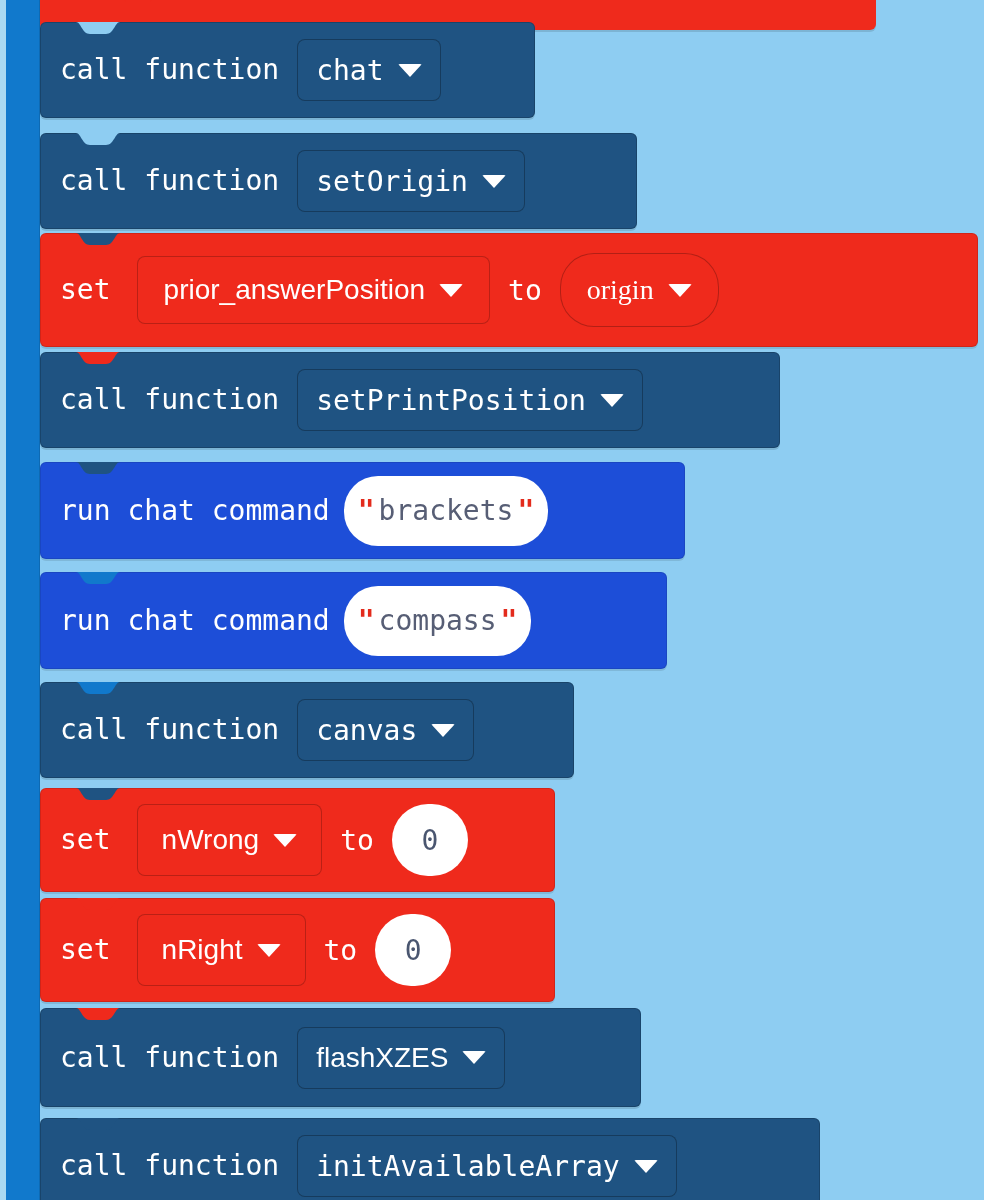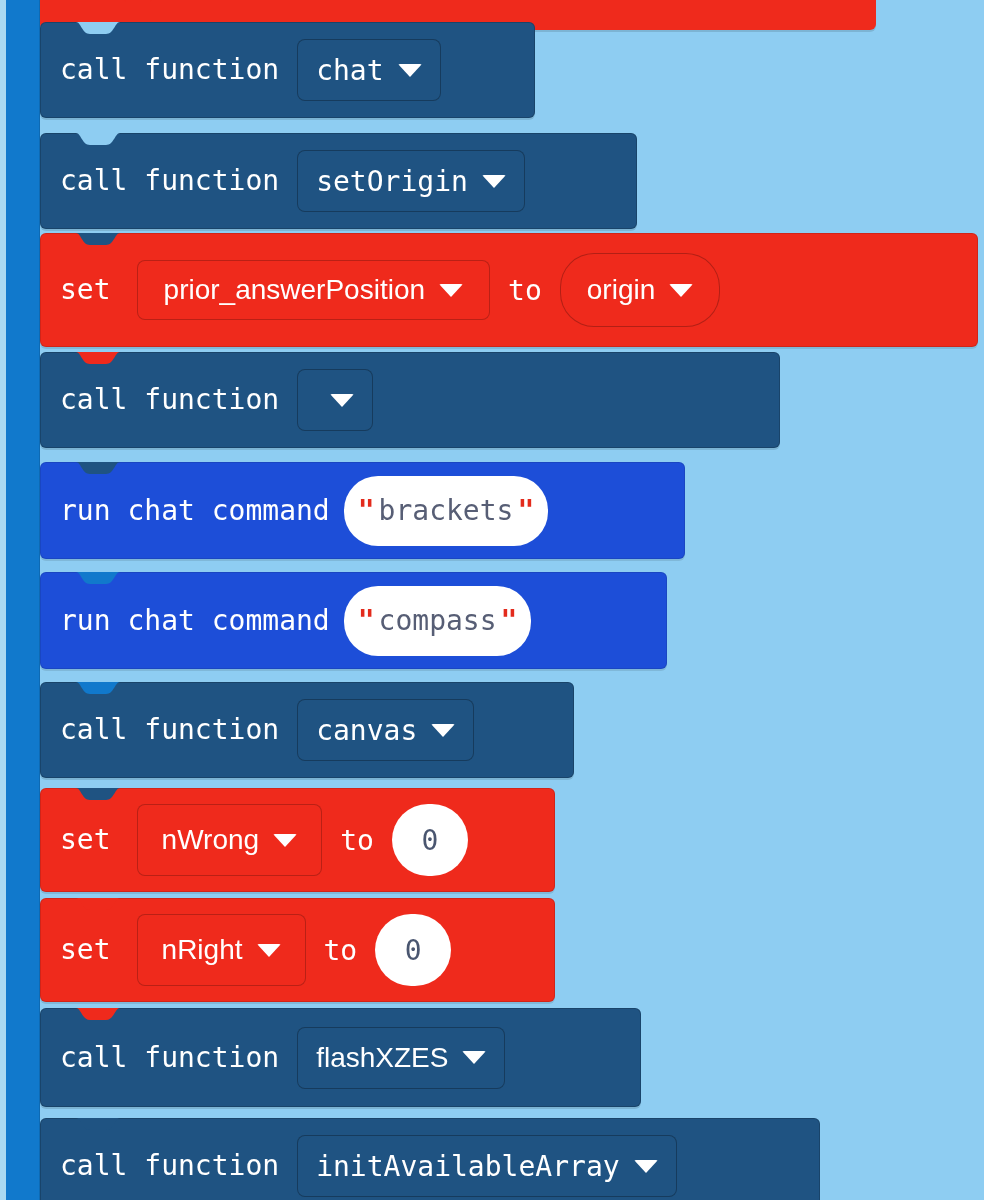--- a/index.html
+++ b/index.html
@@ -85,21 +85,21 @@
   
   .pill{
     box-sizing:border-box;
     display:inline-flex;align-items:center;justify-content:center;
     margin-left:18px;
     padding:0 26px;
     height:62px;
     border-radius:34px;
     border:1px solid rgba(0,0,0,.25);
     background:#ef2a1c;
-    font-family:Liberation Sans, sans-serif;
+    font-family:Liberation Serif, serif;
     font-size:28px;color:#fff;white-space:nowrap;
   }
 
   
   .strfield{
     box-sizing:border-box;
     display:inline-flex;align-items:center;justify-content:center;
     margin-left:14px;
     padding:0 14px;
     height:62px;
@@ -188,37 +188,38 @@
       <span>setOrigin</span>
       <span class="caret"></span>
     </span>
   </div>
 
   <div class="block c-red" style="left:40px;top:233px;width:938px;height:114px;">
     <svg class="notch-cut" width="60" height="13" viewBox="0 0 60 13">
       <path d="M0,0 L8,0 C13,0 14,12 22,12 L38,12 C46,12 47,0 52,0 L60,0 L60,-2 L0,-2 Z" fill="#1f5382"></path>
     </svg>
     <span class="lbl">set</span>
-    <span class="field prop on-red" style="margin-left:26px;height:60px;padding:0 26px;">
+    <span class="field prop on-red" style="margin-left:26px;height:68px;padding:0 26px;">
       <span>prior_answerPosition</span>
       <span class="caret"></span>
     </span>
     <span class="sep">to</span>
     <span class="pill" style="height:74px;">
       <span>origin</span>
       <span class="caret"></span>
     </span>
   </div>
 
   <div class="block c-darkblue" style="left:40px;top:352px;width:740px;height:96px;">
     <svg class="notch-cut" width="60" height="13" viewBox="0 0 60 13">
       <path d="M0,0 L8,0 C13,0 14,12 22,12 L38,12 C46,12 47,0 52,0 L60,0 L60,-2 L0,-2 Z" fill="#ef2a1c"></path>
     </svg>
     <span class="lbl">call function</span>
     <span class="field mono on-darkblue">
+      <span>setPrintPosition</span>
       <span class="caret"></span>
     </span>
   </div>
 
   <div class="block c-brightblue" style="left:40px;top:462px;width:645px;height:97px;">
     <svg class="notch-cut" width="60" height="13" viewBox="0 0 60 13">
       <path d="M0,0 L8,0 C13,0 14,12 22,12 L38,12 C46,12 47,0 52,0 L60,0 L60,-2 L0,-2 Z" fill="#1f5382"></path>
     </svg>
     <span class="lbl">run chat command</span>
     <span class="strfield" style="height:70px;">

